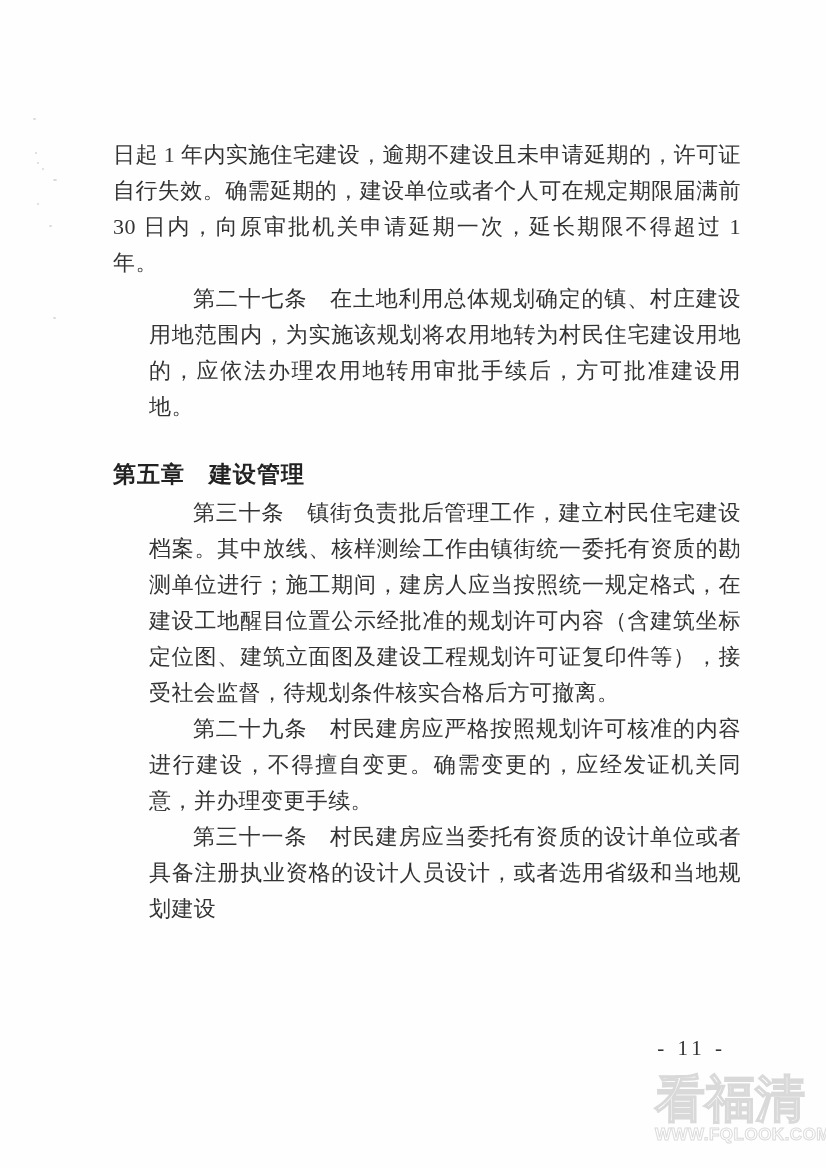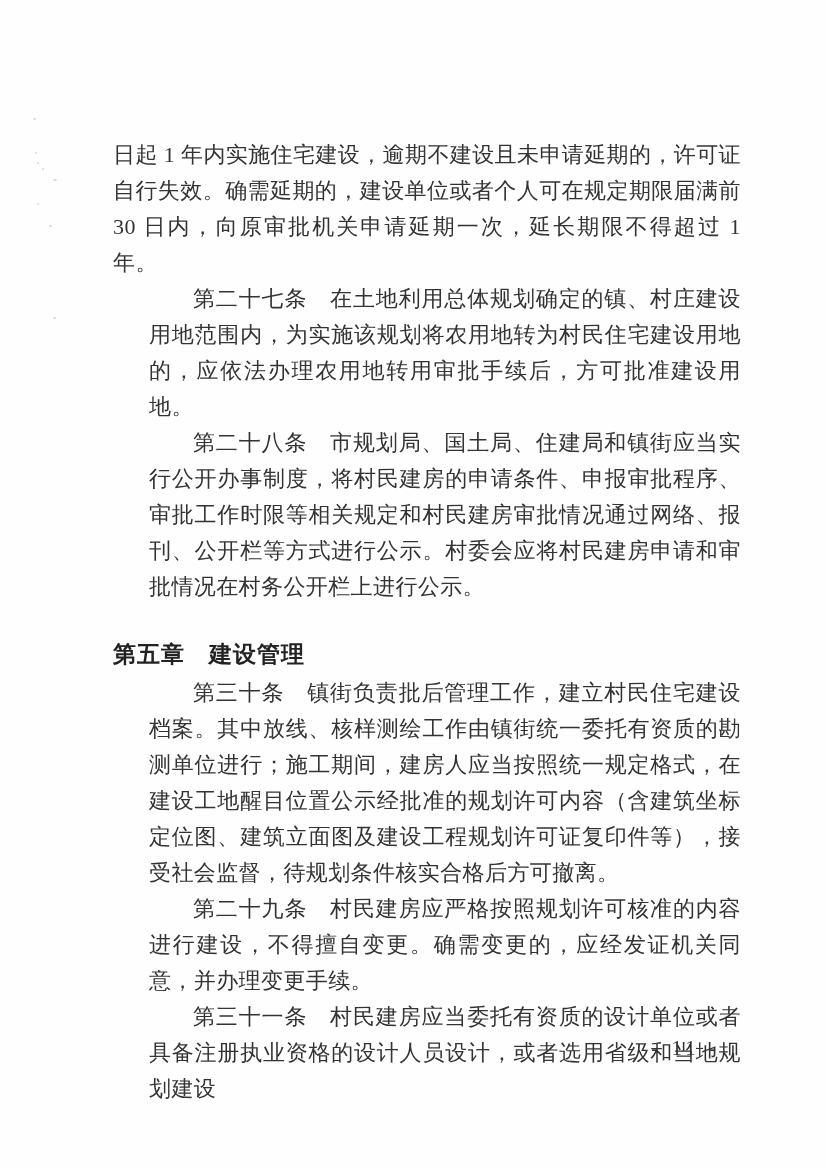--- a/index.html
+++ b/index.html
@@ -39,21 +39,21 @@
     font-size: 23px;
     line-height: 36px;
     font-weight: bold;
     text-align: left;
     letter-spacing: 1px;
     color: #222222;
   }
   .page-number {
     position: absolute;
     top: 1034px;
-    right: 106px;
+    right: 100px;
     font-size: 21px;
     line-height: 28px;
     letter-spacing: 4px;
     color: #333333;
     font-family: "Liberation Serif", "DejaVu Serif", serif;
   }
   .watermark {
     position: absolute;
     left: 655px;
     top: 1072px;
@@ -91,29 +91,32 @@
   }
 </style>
 </head>
 <body>
 
 <div class="page">
 
   <div class="content">
     <p class="para">日起 1 年内实施住宅建设，逾期不建设且未申请延期的，许可证自行失效。确需延期的，建设单位或者个人可在规定期限届满前 30 日内，向原审批机关申请延期一次，延长期限不得超过 1 年。</p>
     <p class="para indent">第二十七条　在土地利用总体规划确定的镇、村庄建设用地范围内，为实施该规划将农用地转为村民住宅建设用地的，应依法办理农用地转用审批手续后，方可批准建设用地。</p>
-    <p class="para indent">第二十八条　市规划局、国土局、住建局和镇街应当实行公开办事制度，将村民建房的申请条件、申报审批程序、审批工作时限等相关规定和村民建房审批情况通过网络、报刊、公开栏等方式进行公示。村委会应将村民建房申请和审批情况在村务公开栏上进行公示。</p>
     <h2 class="chapter-heading">第五章　建设管理</h2>
     <p class="para indent">第三十条　镇街负责批后管理工作，建立村民住宅建设档案。其中放线、核样测绘工作由镇街统一委托有资质的勘测单位进行；施工期间，建房人应当按照统一规定格式，在建设工地醒目位置公示经批准的规划许可内容（含建筑坐标定位图、建筑立面图及建设工程规划许可证复印件等），接受社会监督，待规划条件核实合格后方可撤离。</p>
     <p class="para indent">第二十九条　村民建房应严格按照规划许可核准的内容进行建设，不得擅自变更。确需变更的，应经发证机关同意，并办理变更手续。</p>
     <p class="para indent">第三十一条　村民建房应当委托有资质的设计单位或者具备注册执业资格的设计人员设计，或者选用省级和当地规划建设</p>
   </div>
 
   <div class="page-number">- 11 -</div>
 
+  <div class="watermark">
+    <div class="wm-brand">看福清</div>
+    <div class="wm-url">WWW.FQLOOK.COM</div>
+  </div>
 
   <div class="speck" style="left:33px; top:118px; width:3px; height:2px;"></div>
   <div class="speck" style="left:35px; top:152px; width:2px; height:2px;"></div>
   <div class="speck" style="left:37px; top:162px; width:2px; height:2px;"></div>
   <div class="speck" style="left:42px; top:168px; width:2px; height:2px;"></div>
   <div class="speck" style="left:53px; top:179px; width:4px; height:2px;"></div>
   <div class="speck" style="left:37px; top:203px; width:2px; height:2px;"></div>
   <div class="speck" style="left:49px; top:225px; width:3px; height:2px;"></div>
   <div class="speck" style="left:53px; top:317px; width:3px; height:2px;"></div>
 

